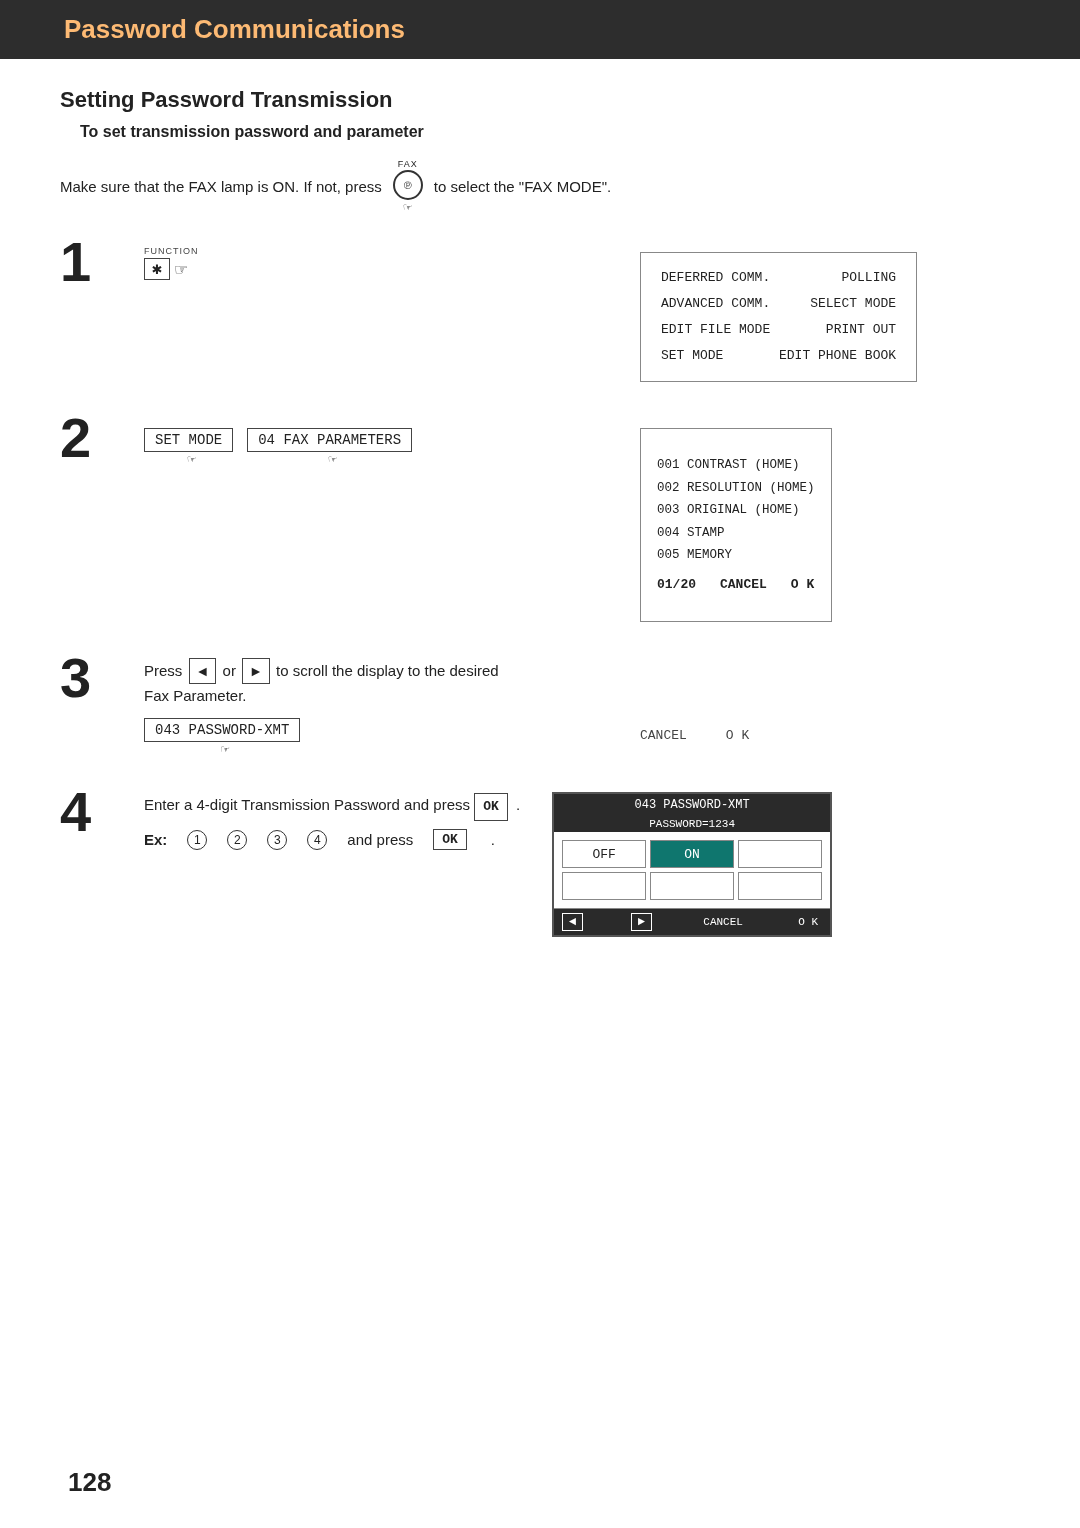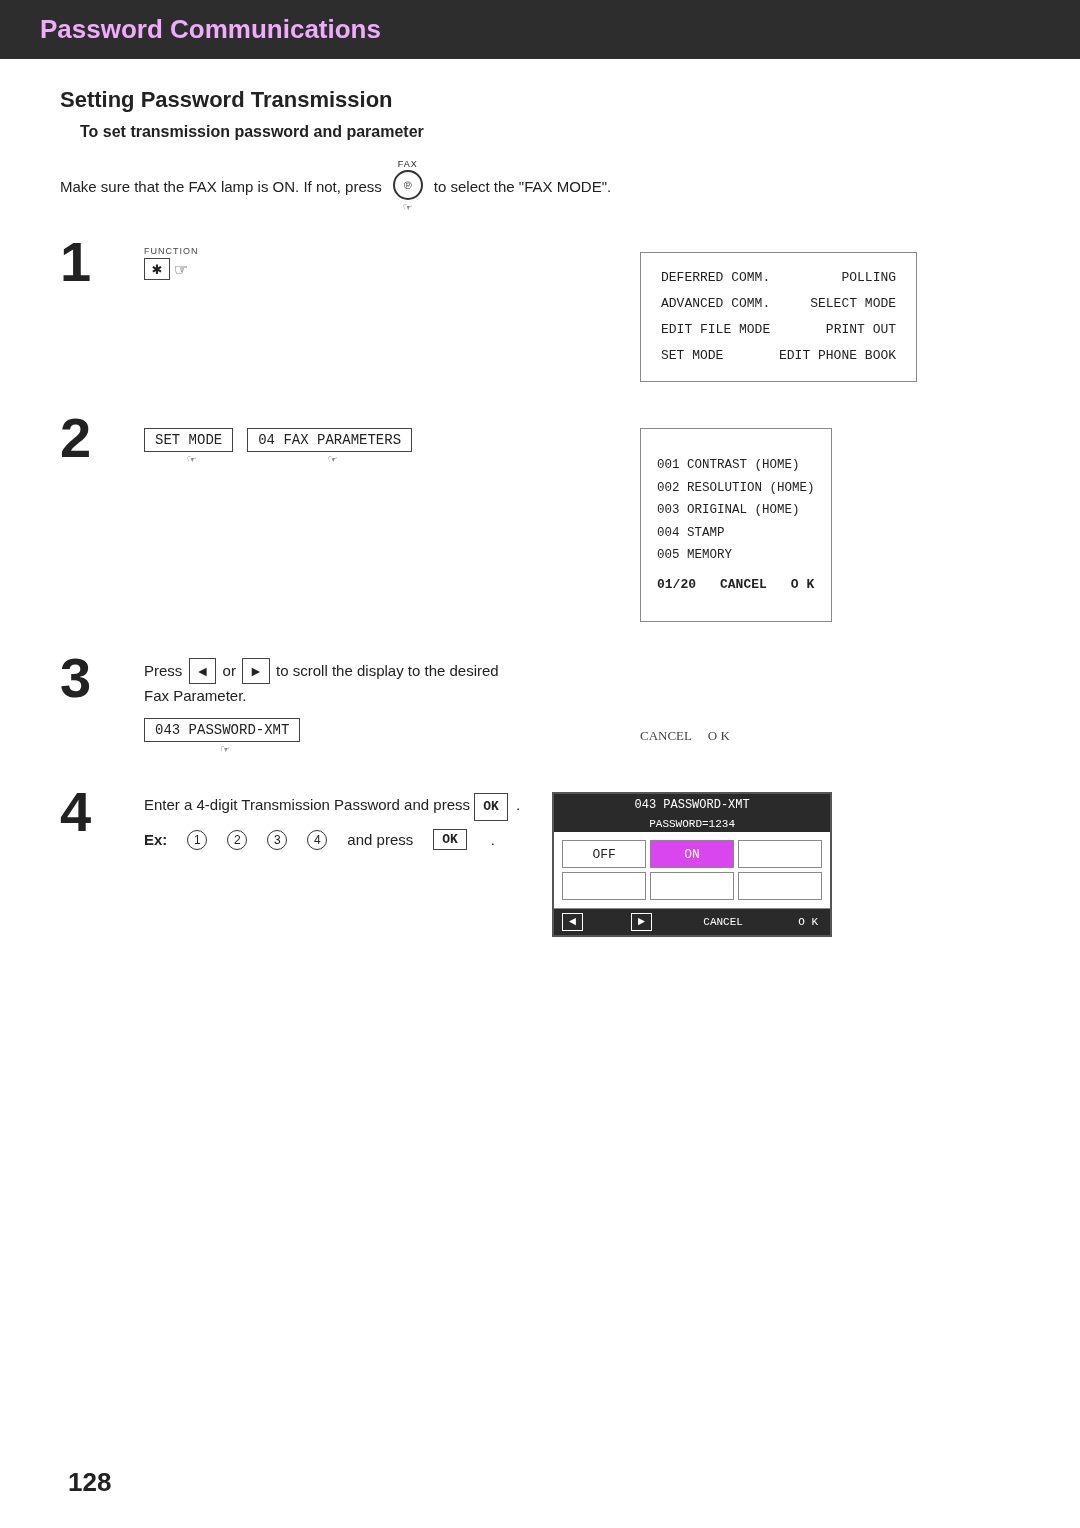--- a/index.html
+++ b/index.html
@@ -17,24 +17,24 @@
       width: 1080px;
       min-height: 1528px;
       background: #fff;
       padding: 0;
       position: relative;
     }
 
     
     .header-bar {
       background: #2d2d2d;
-      color: #f0abfc;
+      color: #fdba74;
       font-size: 26px;
       font-weight: bold;
-      padding: 14px 40px;
+      padding: 14px 64px;
       margin-bottom: 28px;
     }
 
     .content-area {
       padding: 0 60px 60px 60px;
     }
 
     .section-title {
       font-size: 22px;
       font-weight: bold;
@@ -196,21 +196,21 @@
     .lcd-cell {
       border: 1.5px solid #888;
       height: 28px;
       display: flex;
       align-items: center;
       justify-content: center;
       font-size: 13px;
     }
 
     .lcd-cell.active {
-      background: #d946ef;
+      background: #0f766e;
       color: #fff;
     }
 
     .lcd-footer {
       display: flex;
       align-items: center;
       justify-content: space-between;
       padding: 4px 8px;
       border-top: 1.5px solid #888;
       background: #2a2a2a;
@@ -226,21 +226,21 @@
     }
 
     .lcd-footer .footer-btn {
       font-size: 11px;
       color: #fff;
       margin: 0 4px;
     }
 
     
     .cancel-ok-line {
-      font-family: Liberation Serif, serif;
+      font-family: Liberation Mono, monospace;
       font-size: 13px;
       color: #444;
       margin: 8px 0;
     }
 
     
     .page-number {
       position: absolute;
       bottom: 30px;
       left: 68px;

